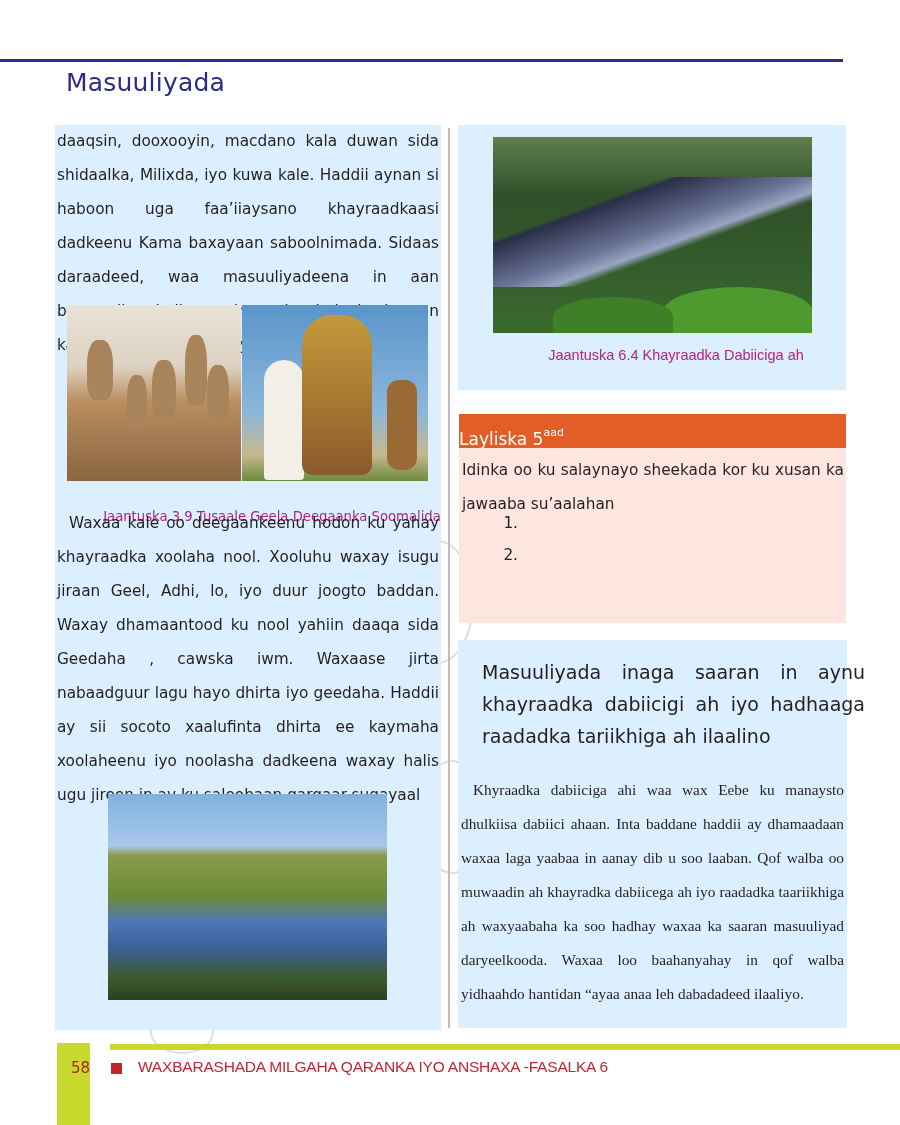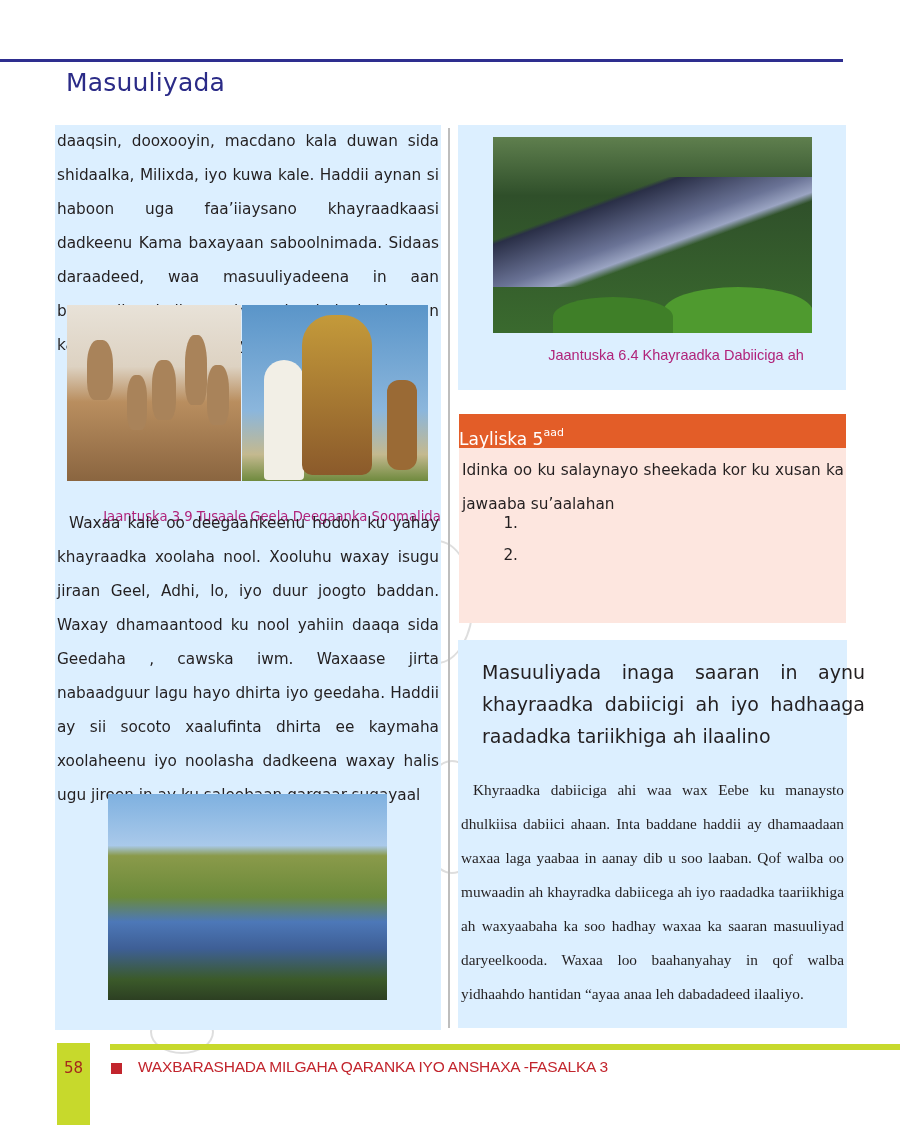--- a/index.html
+++ b/index.html
@@ -89,21 +89,21 @@
   .indent { display: inline-block; width: 12px; }
   .footer-bar {
     position: absolute; left: 110px; top: 1044px; width: 790px; height: 6px;
     background: #c7d92c;
   }
   .footer-tab {
     position: absolute; left: 57px; top: 1043px; width: 33px; height: 82px;
     background: #c7d92c;
   }
   .page-num {
-    position: absolute; left: 57px; top: 1059px; width: 33px; text-align: center;
+    position: absolute; left: 57px; top: 1059px; width: 33px; text-align: right;
     font-size: 15px; color: #a5281b;
   }
   .footer-square {
     position: absolute; left: 111px; top: 1063px; width: 11px; height: 11px;
     background: #c2252d;
   }
   .footer-text {
     position: absolute; left: 138px; top: 1058px; font-size: 15.5px;
     color: #c2252d; letter-spacing: -0.2px;
     font-family: "Liberation Sans", sans-serif;
@@ -168,13 +168,13 @@
 </ol>
 
 <div class="col box-right"></div>
 <div class="sub-head">Masuuliyada inaga saaran in aynu khayraadka dabiicigi ah  iyo hadhaaga raadadka tariikhiga ah ilaalino</div>
 <div class="para p3"><span class="indent"></span><span>Khyraadka dabiiciga ahi waa wax Eebe ku manaysto dhulkiisa dabiici ahaan. Inta baddane haddii ay dhamaadaan waxaa laga yaabaa in aanay dib u soo laaban. Qof walba oo muwaadin ah khayradka dabiicega ah iyo raadadka taariikhiga ah waxyaabaha ka soo hadhay waxaa ka saaran masuuliyad daryeelkooda. Waxaa loo baahanyahay in qof walba yidhaahdo hantidan “ayaa anaa leh dabadadeed ilaaliyo.</span></div>
 
 <div class="footer-bar"></div>
 <div class="footer-tab"></div>
 <div class="page-num">58</div>
 <div class="footer-square"></div>
-<div class="footer-text">WAXBARASHADA MILGAHA QARANKA IYO ANSHAXA -FASALKA  3</div>
+<div class="footer-text">WAXBARASHADA MILGAHA QARANKA IYO ANSHAXA -FASALKA  6</div>
 
 </body></html>

